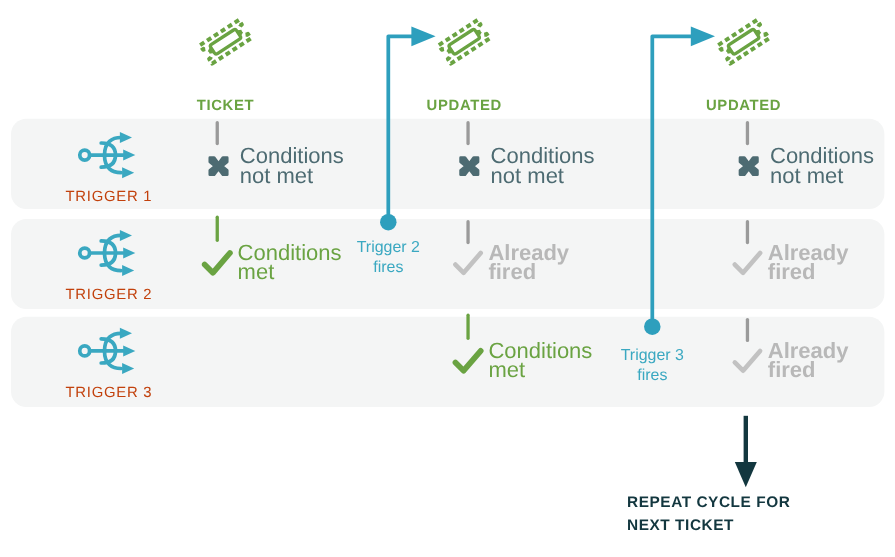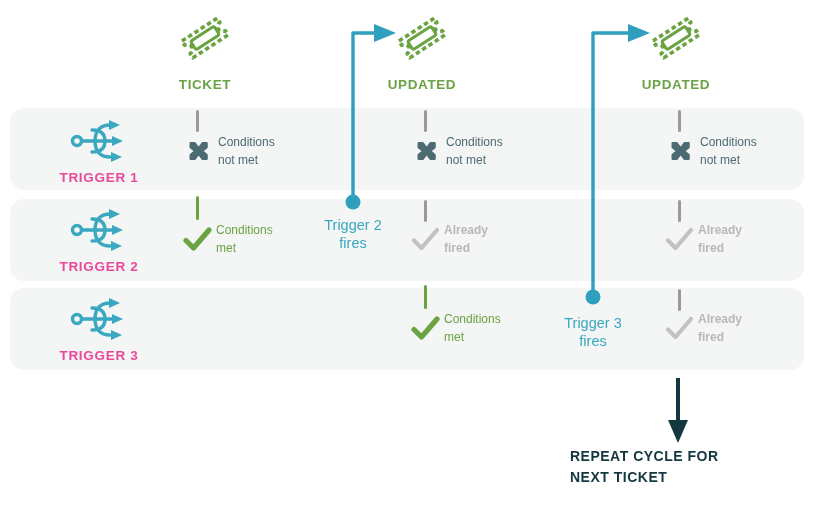--- a/index.html
+++ b/index.html
@@ -35,21 +35,21 @@
   
   .ticket-block {
     position: absolute;
     top: 8px;
     width: 150px;
     text-align: center;
   }
   .ticket-icon { display: block; margin: 0 auto; }
   .ticket-label {
     display: block;
-    margin-top: 5px;
+    margin-top: 15px;
     font-size: 13.5px;
     font-weight: bold;
     letter-spacing: 0.6px;
     color: #6aa342;
   }
   #ticket-block-0 { left: 130px; }
   #ticket-block-1 { left: 347px; }
   #ticket-block-2 { left: 601px; }
 
   
@@ -57,23 +57,23 @@
     position: absolute;
     left: 34px;
     width: 130px;
     text-align: center;
   }
   .trigger-icon { display: block; margin: 0 auto; }
   .trigger-label {
     display: block;
     margin-top: 2px;
     font-size: 13.5px;
-    font-weight: bold;
+    font-weight: normal;
     letter-spacing: 0.7px;
-    color: #ec4899;
+    color: #c2410c;
   }
   #trigger-cell-1 { top: 118px; }
   #trigger-cell-2 { top: 207px; }
   #trigger-cell-3 { top: 296px; }
 
   
   .status-cell {
     position: absolute;
     width: 150px;
     height: 56px;
@@ -81,21 +81,21 @@
     align-items: center;
     gap: 7px;
   }
   .status-icon {
     flex: 0 0 auto;
     width: 26px;
     height: 26px;
     display: block;
   }
   .status-text {
-    font-size: 12px;
+    font-size: 20px;
     line-height: 18px;
     white-space: pre-line;
     text-align: left;
   }
   .status-text .u { }
   .st-notmet  { color: #4d6b72; }
   .st-met     { color: #6aa342; }
   .st-already { color: #b8b8b8; font-weight: bold; }
 
   

